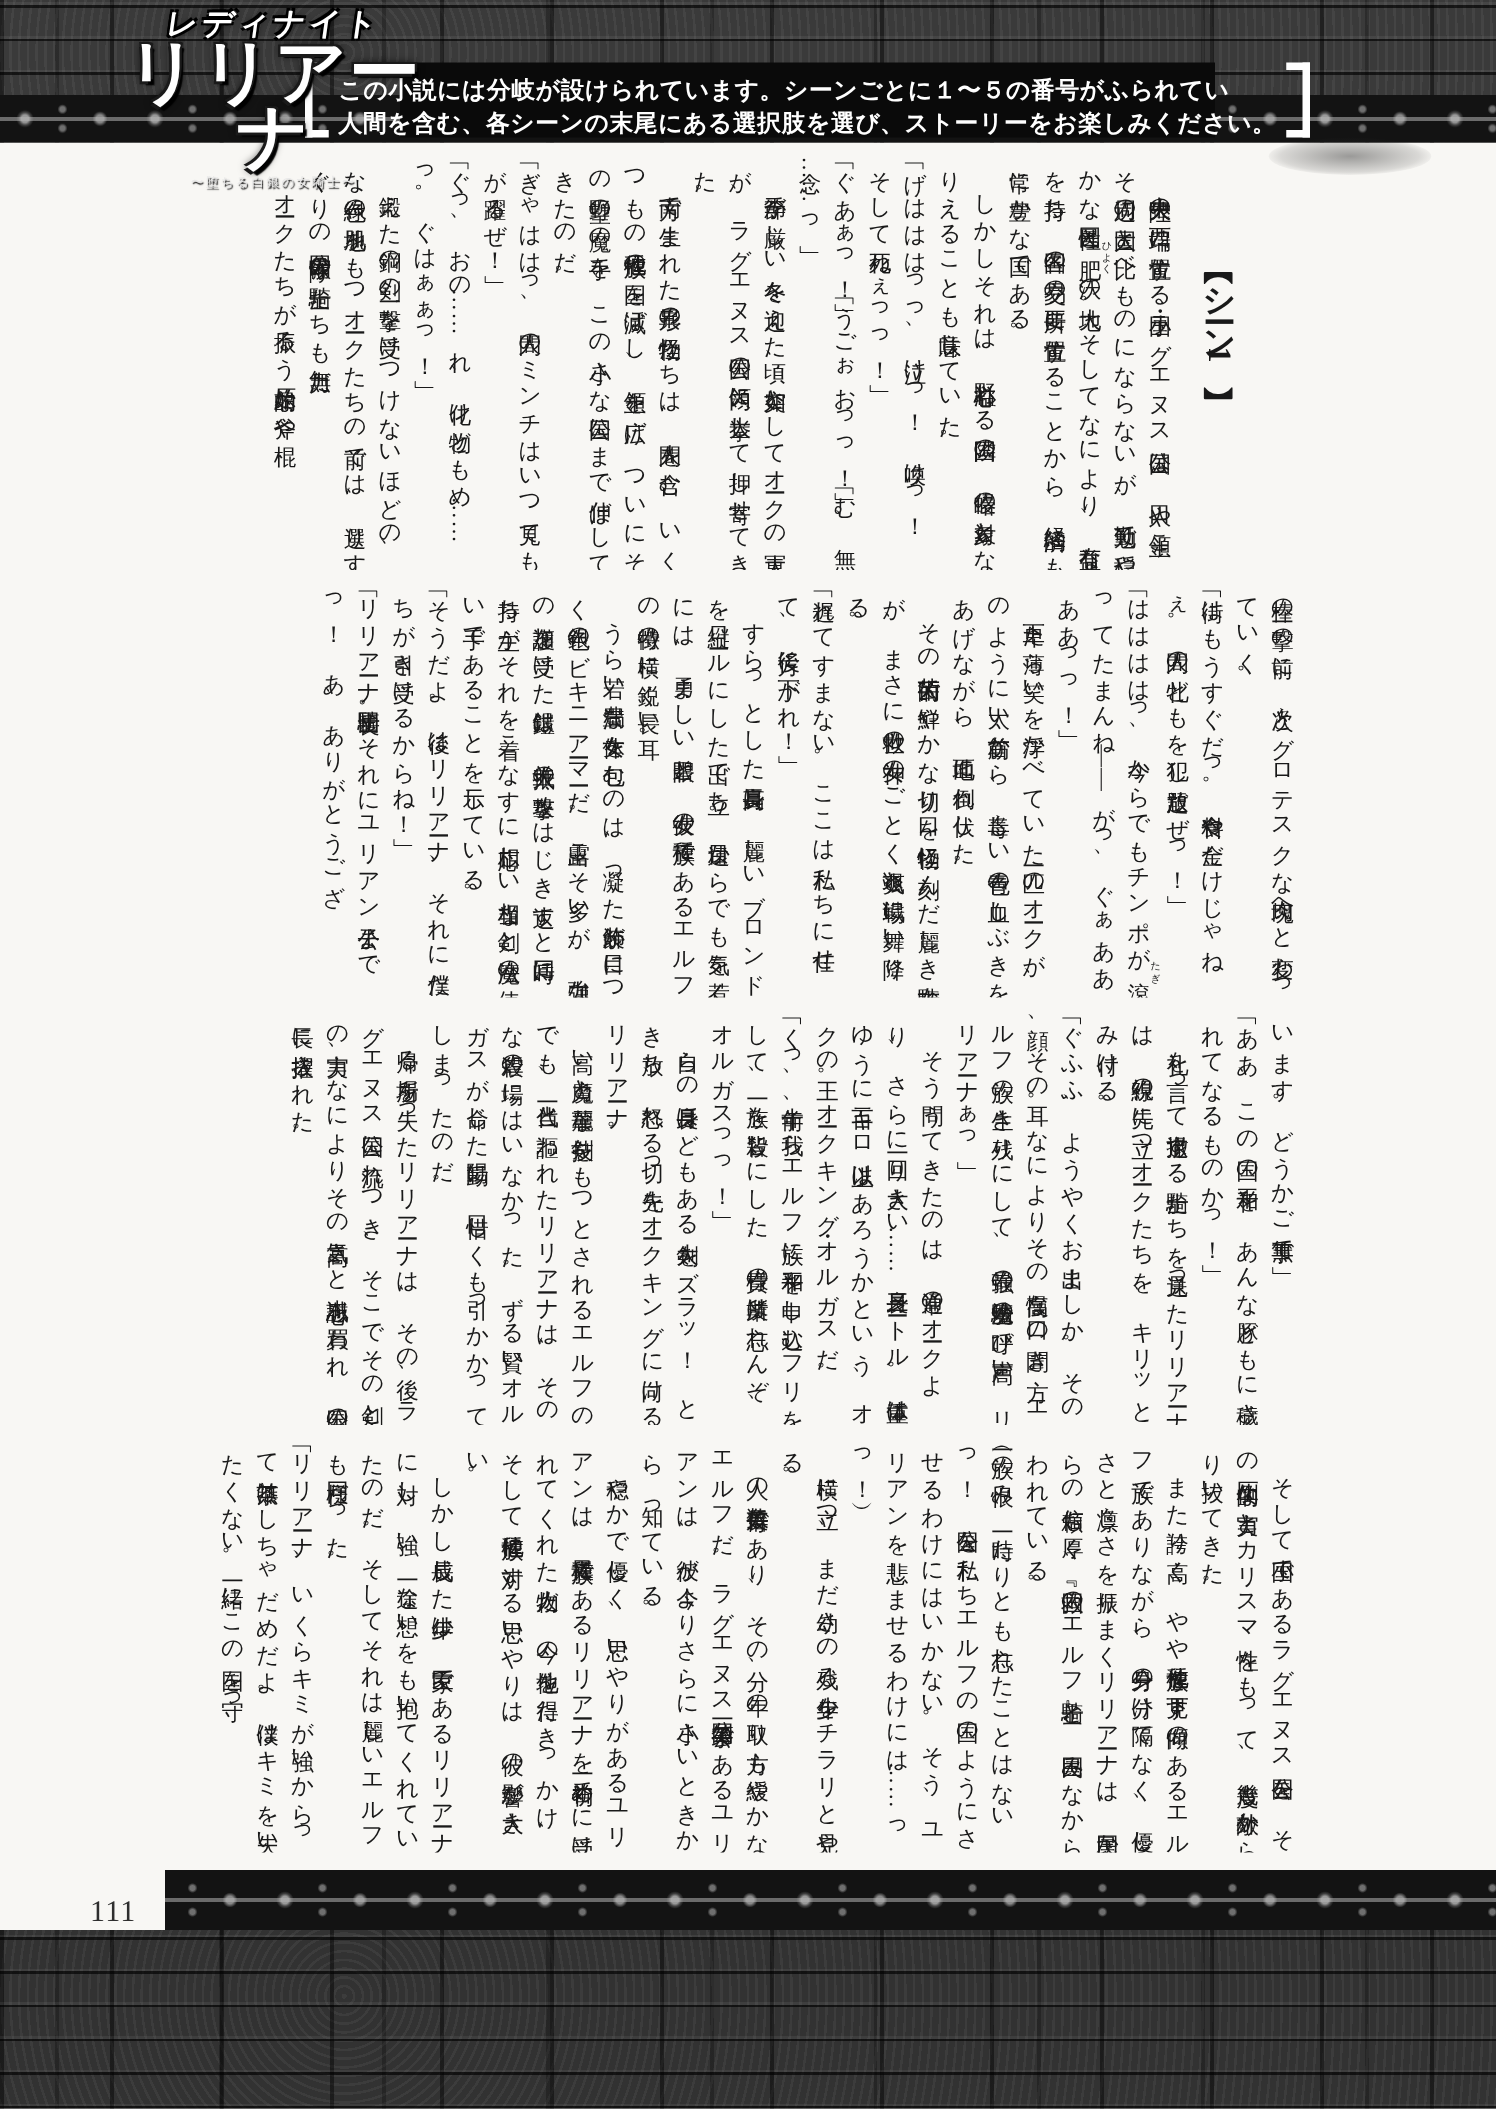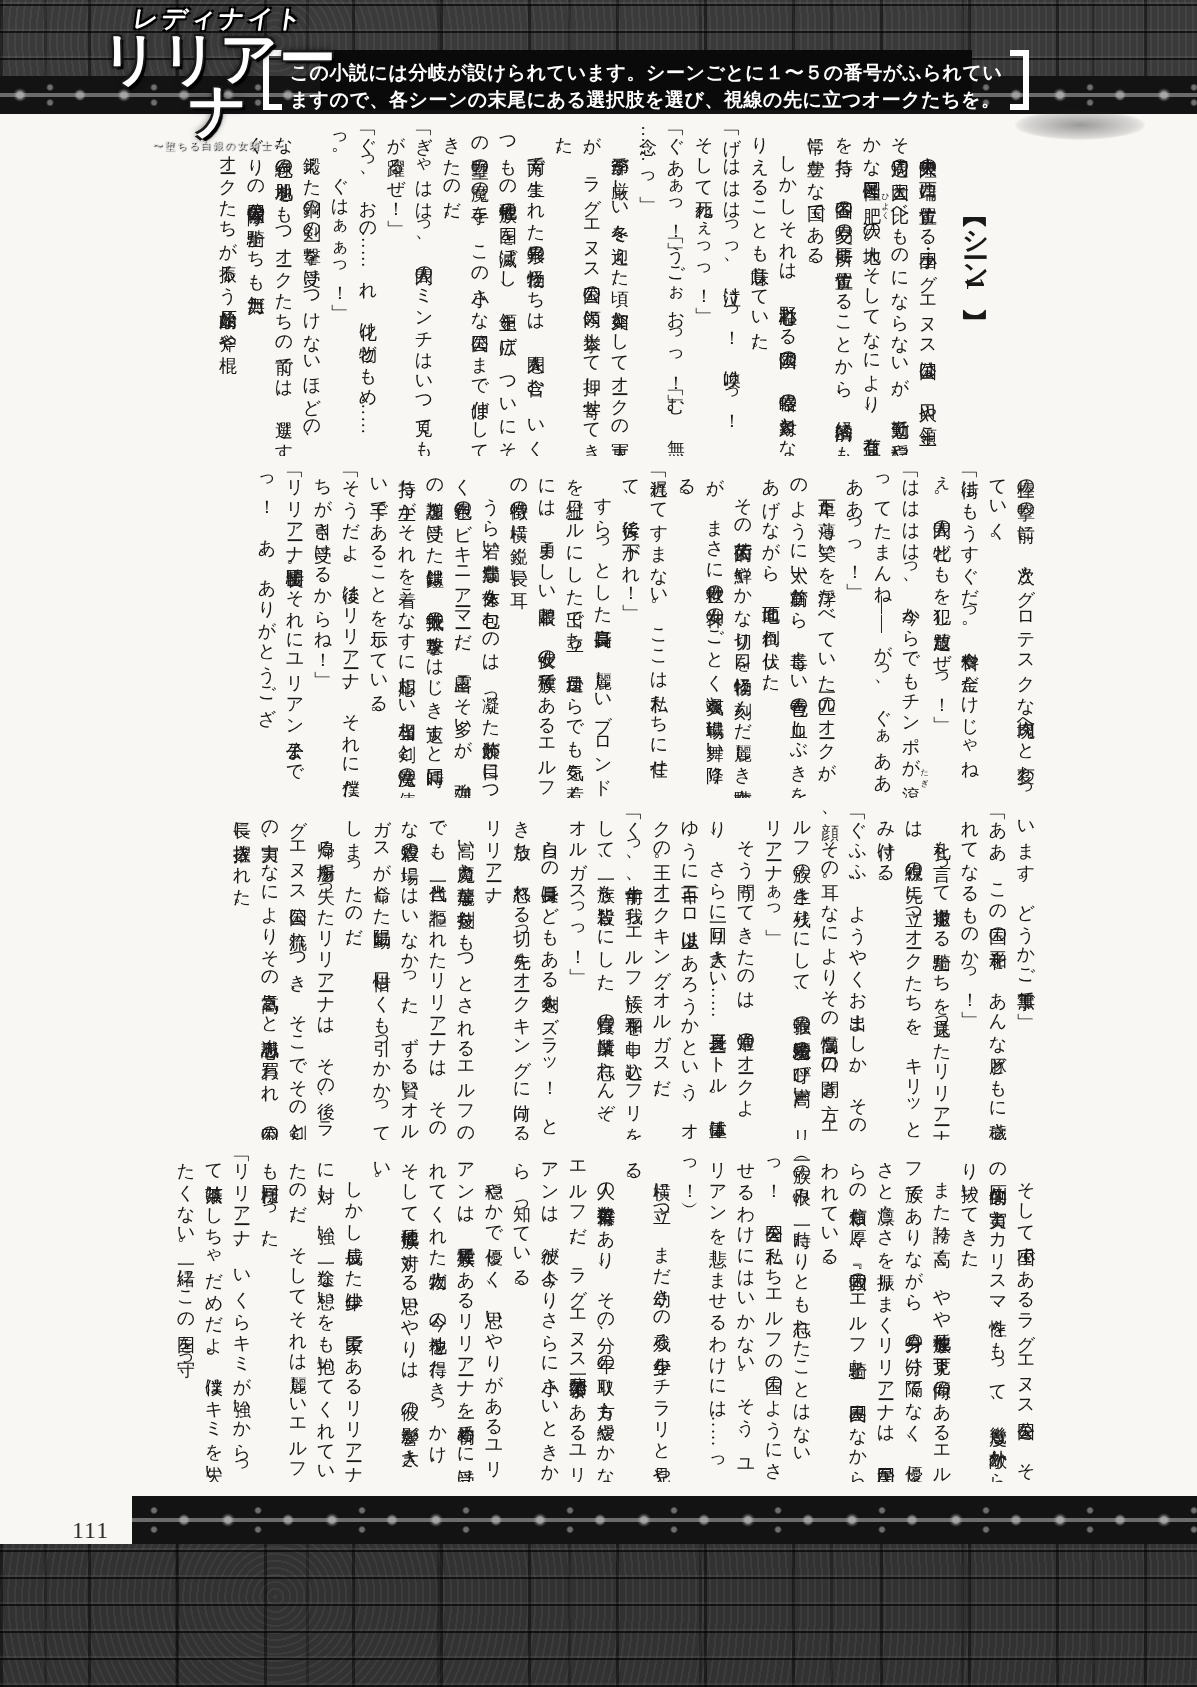--- a/index.html
+++ b/index.html
@@ -77,21 +77,21 @@
   <div class="logo">
     <div class="logo-top">レディナイト</div>
     <div class="logo-main">リリアーナ</div>
     <div class="logo-tagline">〜堕ちる白銀の女騎士〜</div>
   </div>
 
   <div class="notice">
     <span class="notice-bracket bracket-open"></span>
     <span class="notice-lines">
       <span style="display:block">この小説には分岐が設けられています。シーンごとに１〜５の番号がふられてい</span>
-      <span style="display:block">ますので、各シーンの末尾にある選択肢を選び、視線の先に立つオークたちを。</span>
+      <span style="display:block">人間を含む、各シーンの末尾にある選択肢を選び、ストーリーをお楽しみください。</span>
     </span>
     <span class="notice-bracket bracket-close"></span>
   </div>
 
   <div class="scan-shadow"></div>
 
   <div class="page-body">
     <div class="band band-1">
       <h2 class="scene-heading">【シーン1】</h2>
       <div style="display:contents"><p class="para">　中央大陸の西端に位置する小国・ラグエヌス公国は、人口や領土こそ周辺の大国と比べものにならないが、勤勉で穏やかな国民性と<ruby>肥沃<rt>ひよく</rt></ruby>の大地。そしてなにより、有益な航路を持ち、各国の交易の要所に位置することから、経済的にも非常に豊かな国である。</p><p class="para">　しかしそれは、野心溢れる隣国の、侵略の対象となりえることも意味していた。</p><p class="para">「げはははっっ、泣けっ！　喚けっ！　そして死ねぇっっ！」</p><p class="para">「ぐあぁっ！」「うごぉおっっ！」「む、無念……っ」</p><p class="para">　季節が厳しい冬を迎えた頃、突如としてオークの大軍が、ラグエヌス公国の領内に大挙して押し寄せてきた。</p><p class="para">　南方で生まれた異形の怪物たちは、人間を含む、いくつもの他種族の国を滅ぼし、領土を広げ、ついにその野望の魔の手を、この小さな公国にまで伸ばしてきたのだ。</p><p class="para">「ぎゃははっ、人間のミンチはいつ見ても気分が躍るぜ！」</p><p class="para">「ぐっ、おの……れ、化け物どもめ……っ。ぐはぁぁっ！」</p><p class="para">　鍛えた鋼の剣の一撃を受けつけないほどの、屈強な緑色の地肌をもつオークたちの前では、選りすぐりの公国守備隊の騎士たちも無力だ。</p><p class="para">　オークたちが振るう原始的な斧や棍</p></div>

